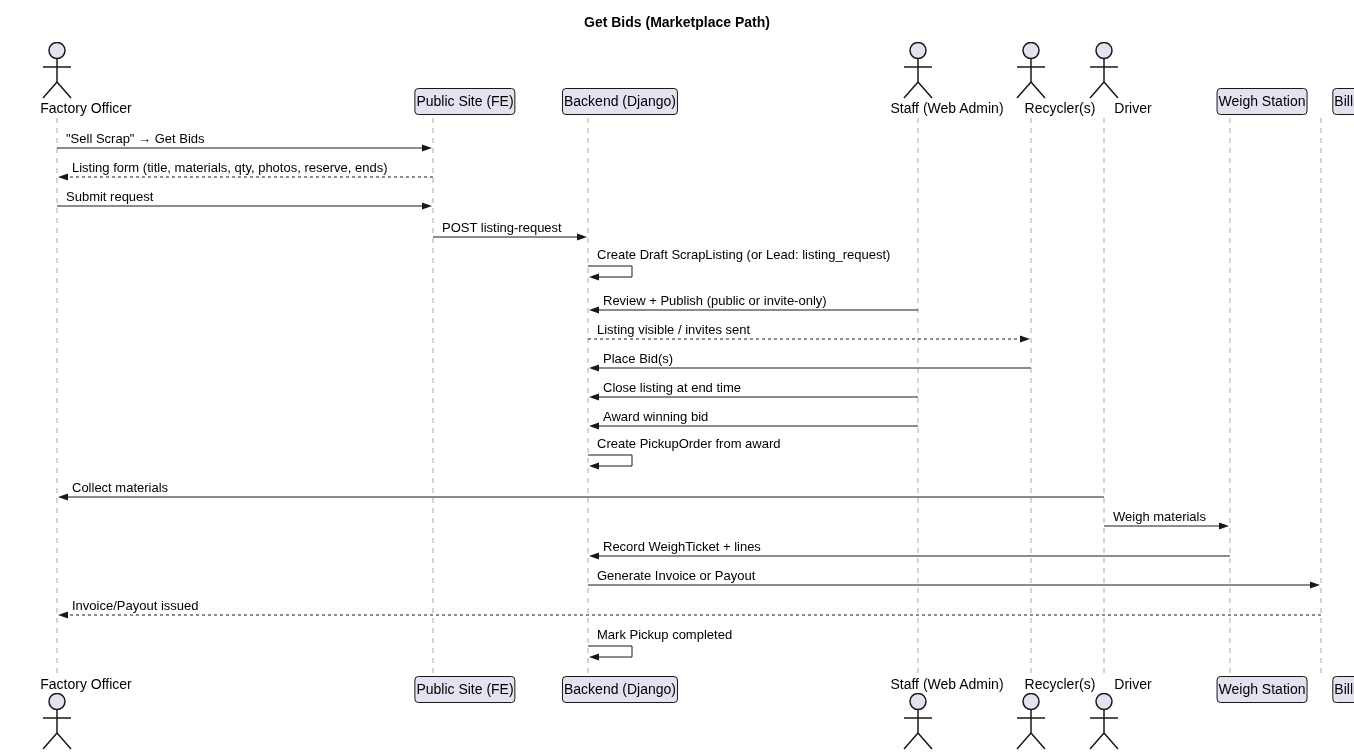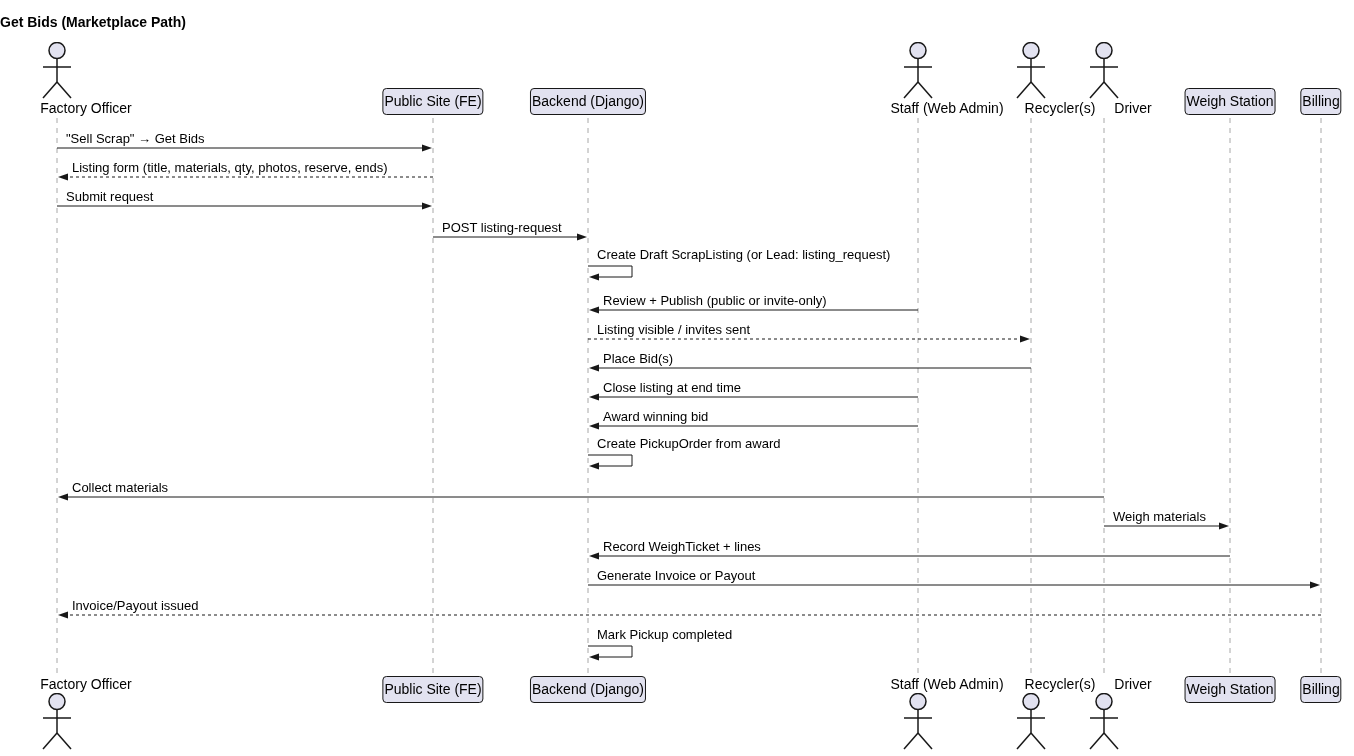--- a/index.html
+++ b/index.html
@@ -1,29 +1,30 @@
 <!DOCTYPE html>
 <html><head>
 <meta charset="utf-8">
 <style>
   html,body{margin:0;padding:0;background:#fff;}
   #stage{
     position:relative;width:1354px;height:756px;background:#fff;overflow:hidden;
     font-family:"Liberation Sans",sans-serif;color:#181818;
   }
   #title{
-    position:absolute;top:14px;left:0;width:100%;
+    position:absolute;top:14px;left:0;width:100%;text-align:center;
     font-size:14px;font-weight:bold;color:#000;
   }
   #canvas{position:absolute;top:0;left:0;}
   .pbox{
     position:absolute;transform:translateX(-50%);
     background:#E2E2F0;border:1.5px solid #181818;border-radius:4px;
     padding:3px 1px;font-size:14px;line-height:19px;white-space:nowrap;color:#000;
     box-sizing:border-box;
+    margin-left:32px;
   }
   .actor-label{
     position:absolute;transform:translateX(-50%);
     font-size:14px;line-height:16px;white-space:nowrap;color:#000;margin-left:29px;
   }
   .actor-fig{position:absolute;}
   svg text{font-family:"Liberation Sans",sans-serif;font-size:13px;fill:#000;}
 </style>
 </head>
 <body>

